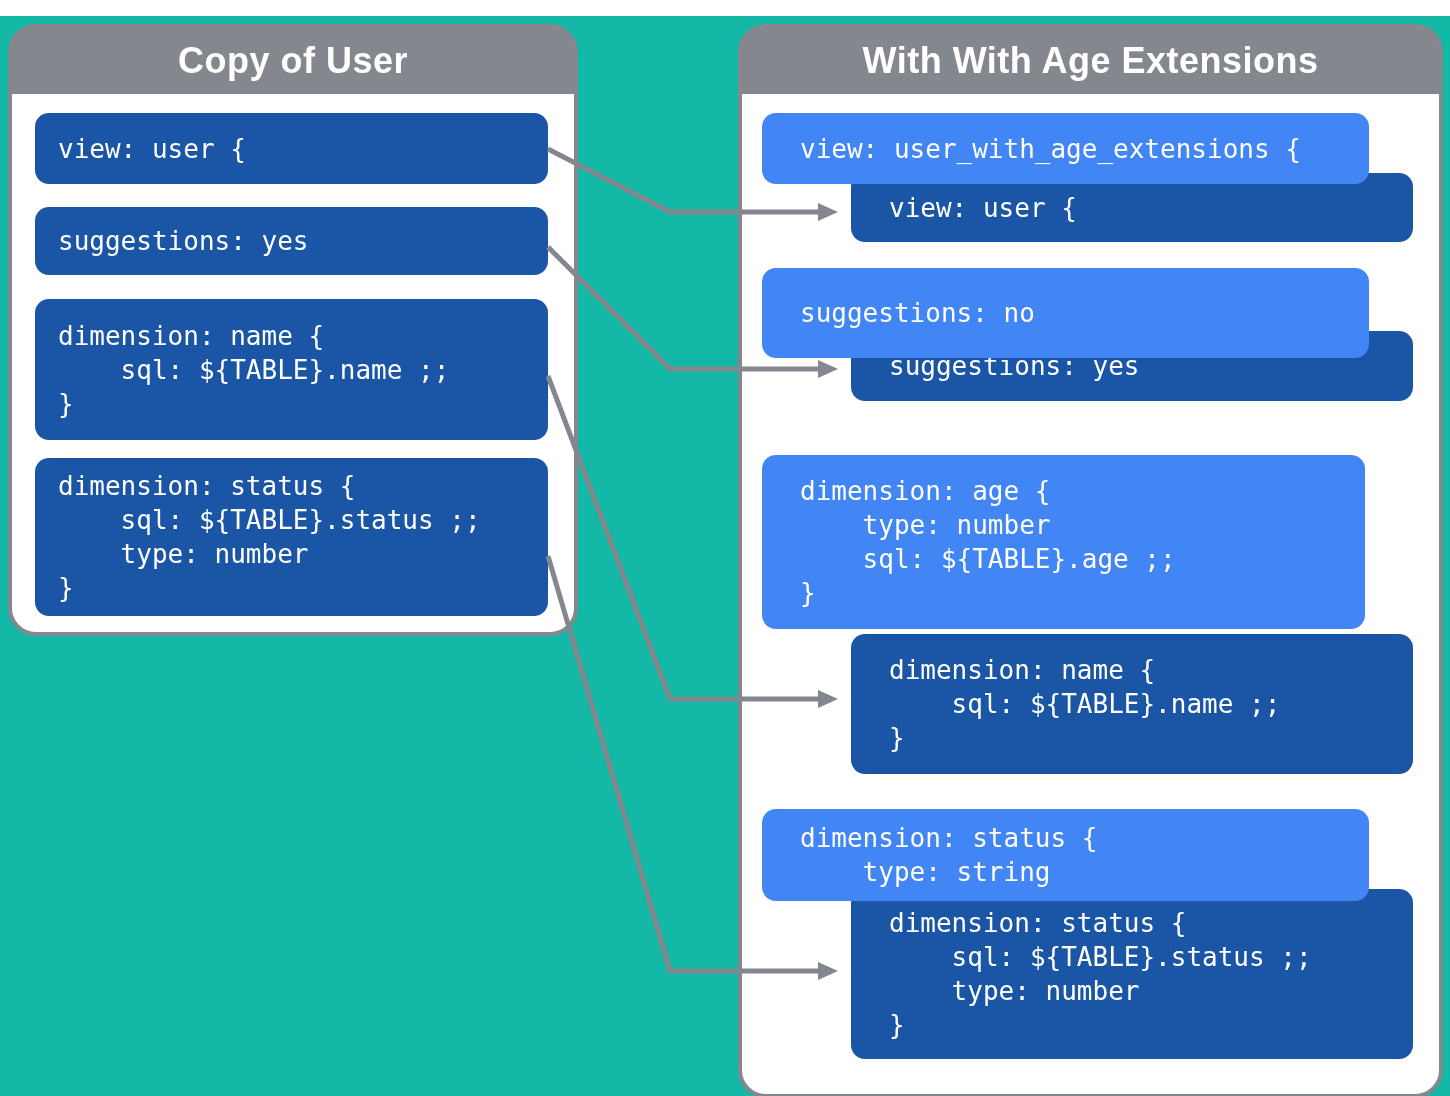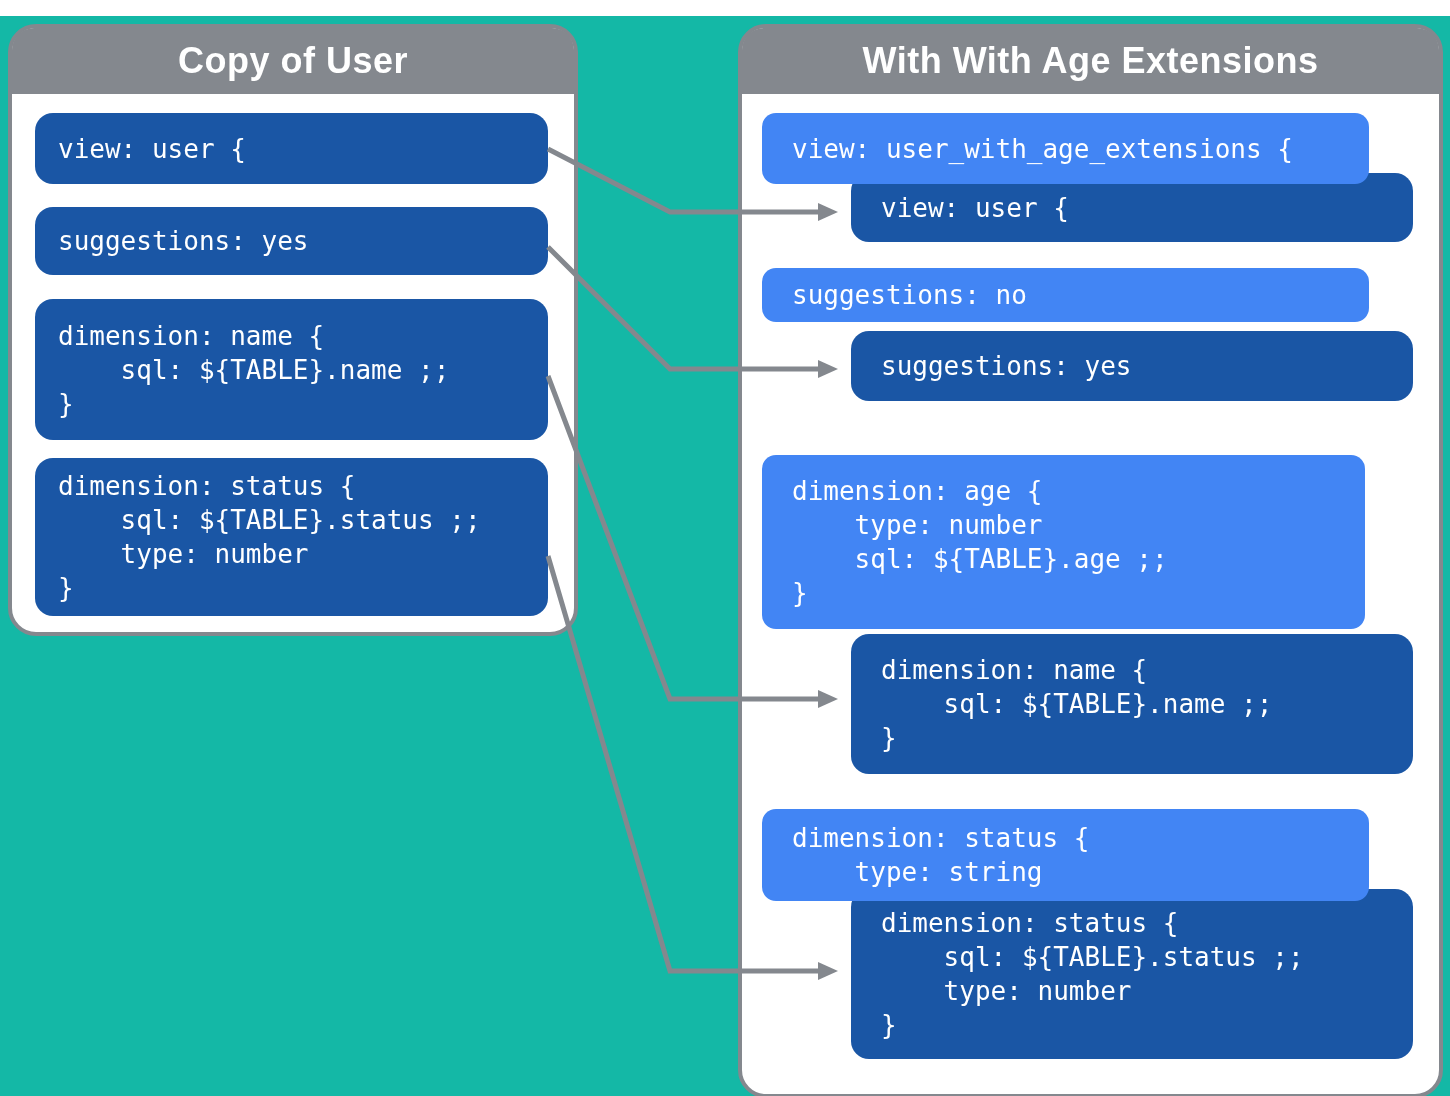--- a/index.html
+++ b/index.html
@@ -41,24 +41,24 @@
     box-sizing: border-box;
     border-radius: 14px;
     display: flex;
     align-items: center;
     color: #ffffff;
     font-family: "DejaVu Sans Mono", "Liberation Mono", monospace;
     font-size: 26px;
     line-height: 34px;
     white-space: pre;
   }
-  .dark  { background: #1A56A5; z-index: 2; border-radius: 18px; }
+  .dark  { background: #1A56A5; z-index: 2; }
   .light { background: #4285F4; z-index: 3; }
   .pad-left-sm { padding-left: 23px; }
-  .pad-left-lg { padding-left: 30px; }
+  .pad-left-lg { padding-left: 38px; }
   #arrows {
     position: absolute;
     left: 0; top: 0;
     z-index: 6;
     pointer-events: none;
   }
   #arrows path {
     fill: none;
     stroke: #84888E;
     stroke-width: 5;
@@ -88,21 +88,21 @@
 
   <div class="panel" style="left:738px; top:8px; width:705px; height:1074px;">
     <div class="panel-header">
       <span class="panel-title">With With Age Extensions</span>
     </div>
   </div>
 
   <div class="code-block light pad-left-lg" style="left:762px; top:97px;  width:607px; height:71px;">view: user_with_age_extensions {</div>
   <div class="code-block dark pad-left-lg" style="left:851px; top:157px; width:562px; height:69px;">view: user {</div>
 
-  <div class="code-block light pad-left-lg" style="left:762px; top:252px; width:607px; height:54px;">suggestions: no</div>
+  <div class="code-block light pad-left-lg" style="left:762px; top:252px; width:607px; height:90px;">suggestions: no</div>
   <div class="code-block dark pad-left-lg" style="left:851px; top:315px; width:562px; height:70px;">suggestions: yes</div>
 
   <div class="code-block light pad-left-lg" style="left:762px; top:439px; width:603px; height:174px;">dimension: age {
     type: number
     sql: ${TABLE}.age ;;
 }</div>
   <div class="code-block dark pad-left-lg" style="left:851px; top:618px; width:562px; height:140px;">dimension: name {
     sql: ${TABLE}.name ;;
 }</div>
 

